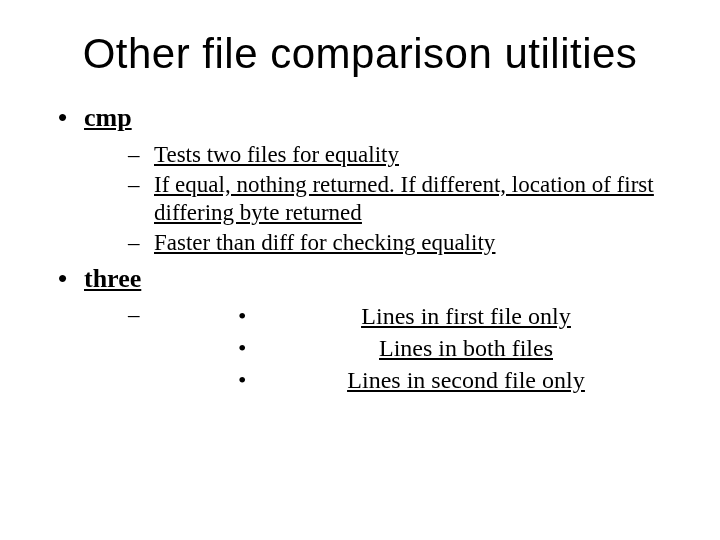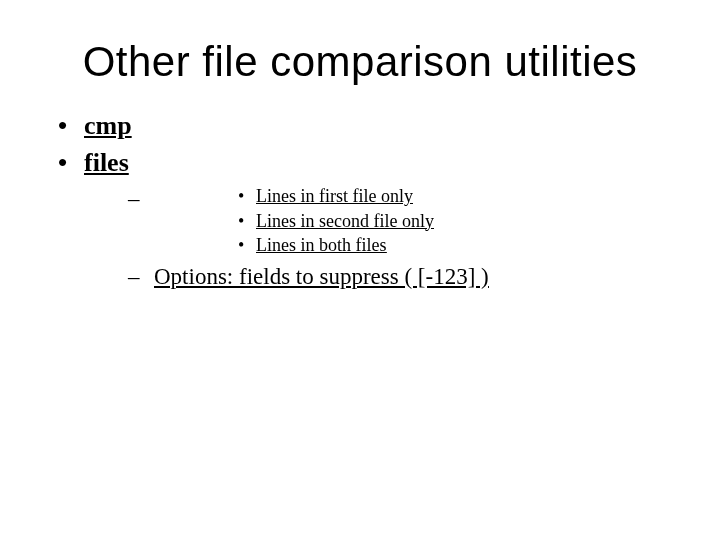--- a/index.html
+++ b/index.html
@@ -8,21 +8,21 @@
     width: 720px;
     height: 540px;
     background: #fff;
     font-family: "Times New Roman", Times, serif;
     color: #000;
   }
   .slide {
     box-sizing: border-box;
     width: 720px;
     height: 423px;
-    padding: 28px 44px 20px 44px;
+    padding: 20px 44px 20px 44px;
   }
   .title {
     font-family: Impact, "Arial Black", sans-serif;
     font-weight: 400;
     font-size: 42px;
     text-align: center;
     letter-spacing: 0.5px;
     margin: 10px 0 24px 0;
   }
   ul { margin: 0; padding: 0; list-style: none; text-decoration: underline; }
@@ -60,22 +60,23 @@
   }
   .l2 > li::before {
     content: "–";
     position: absolute;
     left: 44px;
     top: 0;
   }
 
   
   .l3 {
-    font-size: 18px;
+    font-size: 24px;
     margin: 6px 0 6px 0;
+    text-align: center;
   }
   .l3 > li {
     position: relative;
     padding-left: 102px;
     line-height: 1.25;
     margin: 2px 0;
   }
   .l3 > li::before {
     content: "•";
     position: absolute;
@@ -85,29 +86,33 @@
 </style>
 </head>
 <body>
 
 <div class="slide">
   <div class="title">Other file comparison utilities</div>
 
   <ul class="l1">
     <li>
       <span>cmp</span>
+      <ul class="l2">
+        <li><span>Tests two files for equality</span></li>
+        <li><span>If equal, nothing returned.  If different, location of first differing byte returned</span></li>
+        <li><span>Faster than diff for checking equality</span></li>
+      </ul>
     </li>
 
     <li>
-      <span>files</span>
+      <span>three</span>
       <ul class="l2">
         <li>
           <ul class="l3">
             <li><span>Lines in first file only</span></li>
+            <li><span>Lines in both files</span></li>
             <li><span>Lines in second file only</span></li>
-            <li><span>Lines in both files</span></li>
           </ul>
         </li>
-        <li><span>Options: fields to suppress ( [-123] )</span></li>
       </ul>
     </li>
   </ul>
 </div>
 
 </body></html>

